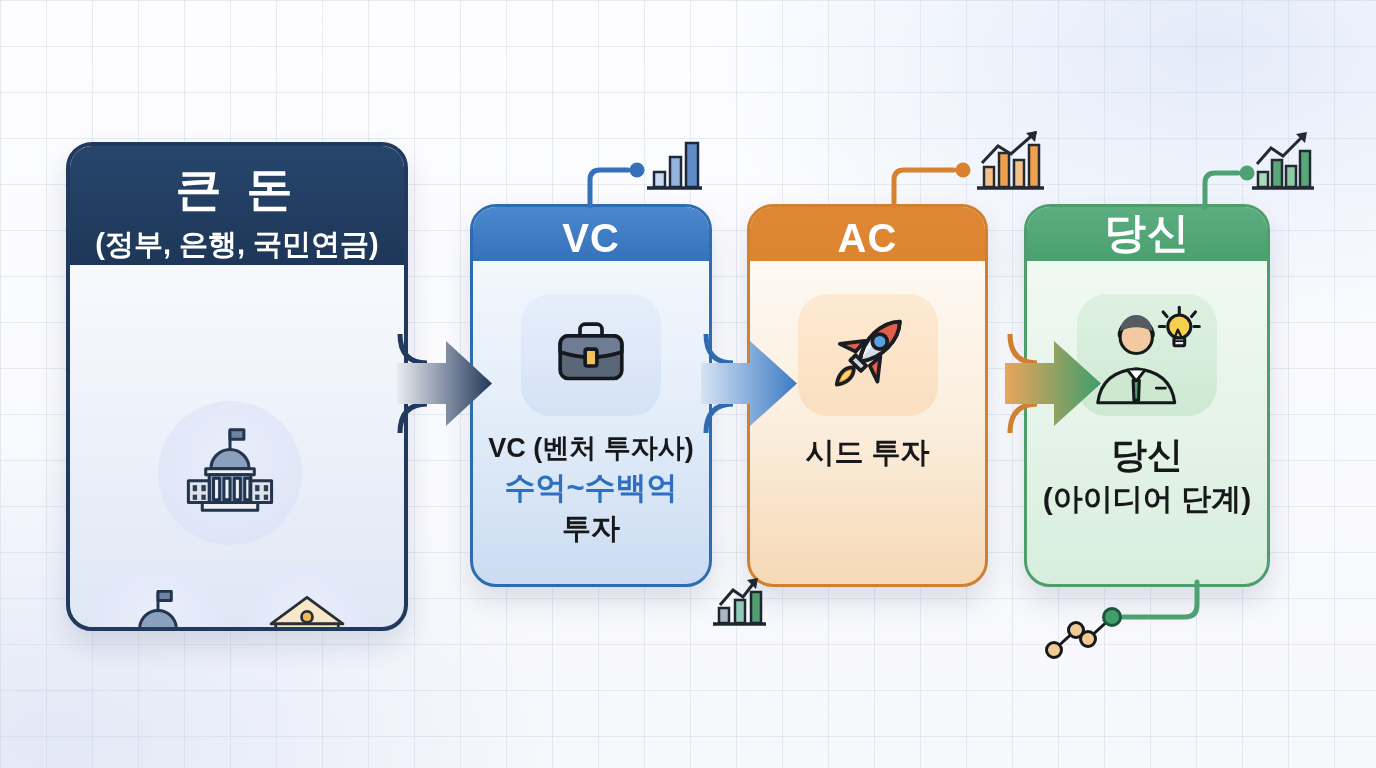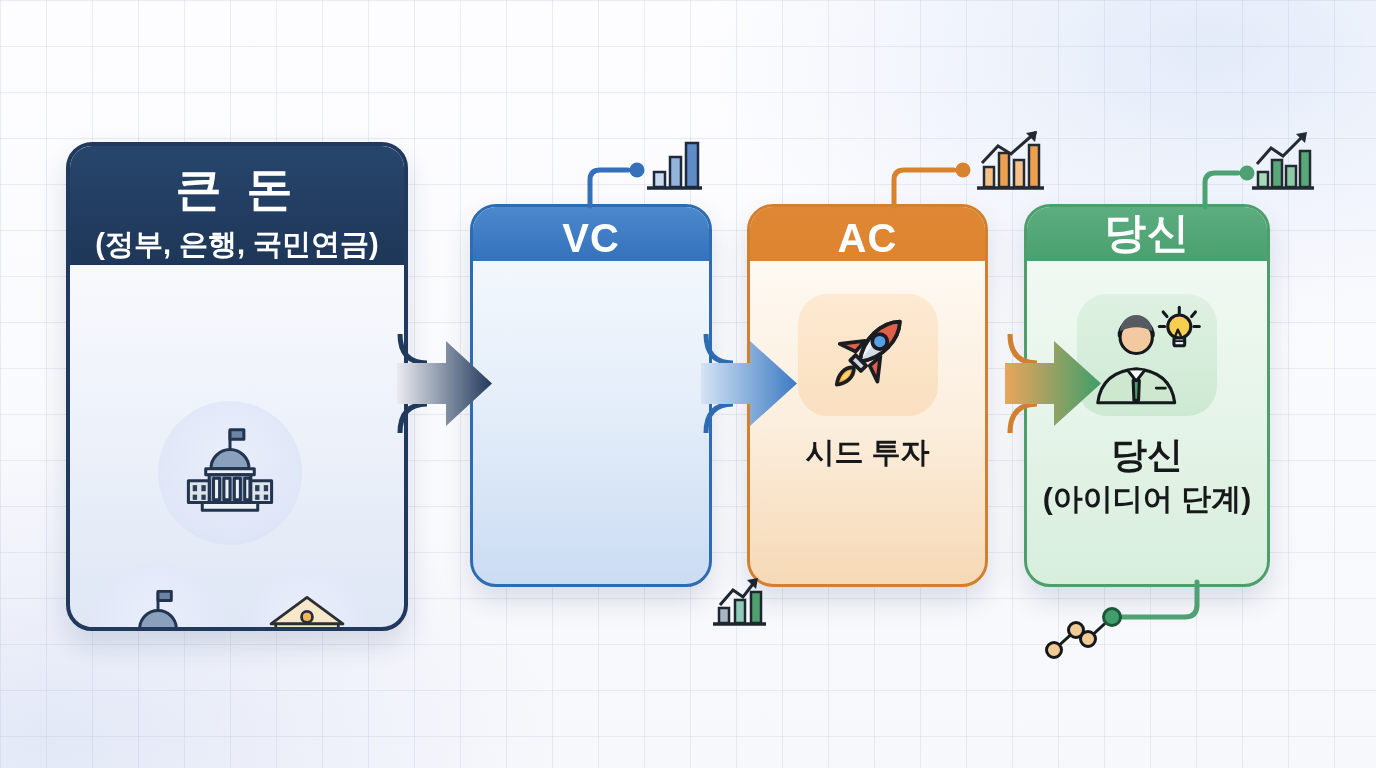--- a/index.html
+++ b/index.html
@@ -139,20 +139,37 @@
             <rect x="18" y="84" width="84" height="8" fill="#f8e7c8"></rect>
             <rect x="12" y="92" width="96" height="9" fill="#f5d9a8"></rect>
           </g>
         </svg>
       </div>
     </div>
   </div>
 
   <div class="panel p-small p-vc">
     <div class="panel-header">VC</div>
+    <div class="panel-body">
+      <div class="icon-tile">
+        <svg width="92" height="88" viewBox="0 0 120 120">
+          <g stroke="#15181c" stroke-width="5" stroke-linejoin="round">
+            <path d="M45 34 v-9 a7 7 0 0 1 7 -7 h16 a7 7 0 0 1 7 7 v9" fill="none"></path>
+            <rect x="18" y="34" width="84" height="58" rx="11" fill="#596779"></rect>
+            <path d="M18 46 a11 11 0 0 1 11 -12 h62 a11 11 0 0 1 11 12 v10 q-42 14 -84 0 Z" fill="#6e7d93"></path>
+            <rect x="52" y="52" width="16" height="23" rx="3" fill="#f2c05c"></rect>
+          </g>
+        </svg>
+      </div>
+      <div class="txt">
+        <div class="l1">VC (벤처 투자사)</div>
+        <div class="l2">수억~수백억</div>
+        <div class="l3">투자</div>
+      </div>
+    </div>
   </div>
 
   <div class="panel p-small p-ac">
     <div class="panel-header">AC</div>
     <div class="panel-body">
       <div class="icon-tile">
         <svg width="100" height="100" viewBox="0 0 120 120">
           <g transform="rotate(45 60 58)" stroke="#1a1d22" stroke-width="4.5" stroke-linejoin="round">
             <path d="M60 4 C75 20 77 50 60 72 C43 50 45 20 60 4 Z" fill="#eef1f6"></path>
             <path d="M60 4 C75 20 77 50 60 72 C57 48 55 24 60 4 Z" fill="#d4dbe5" stroke="none"></path>

